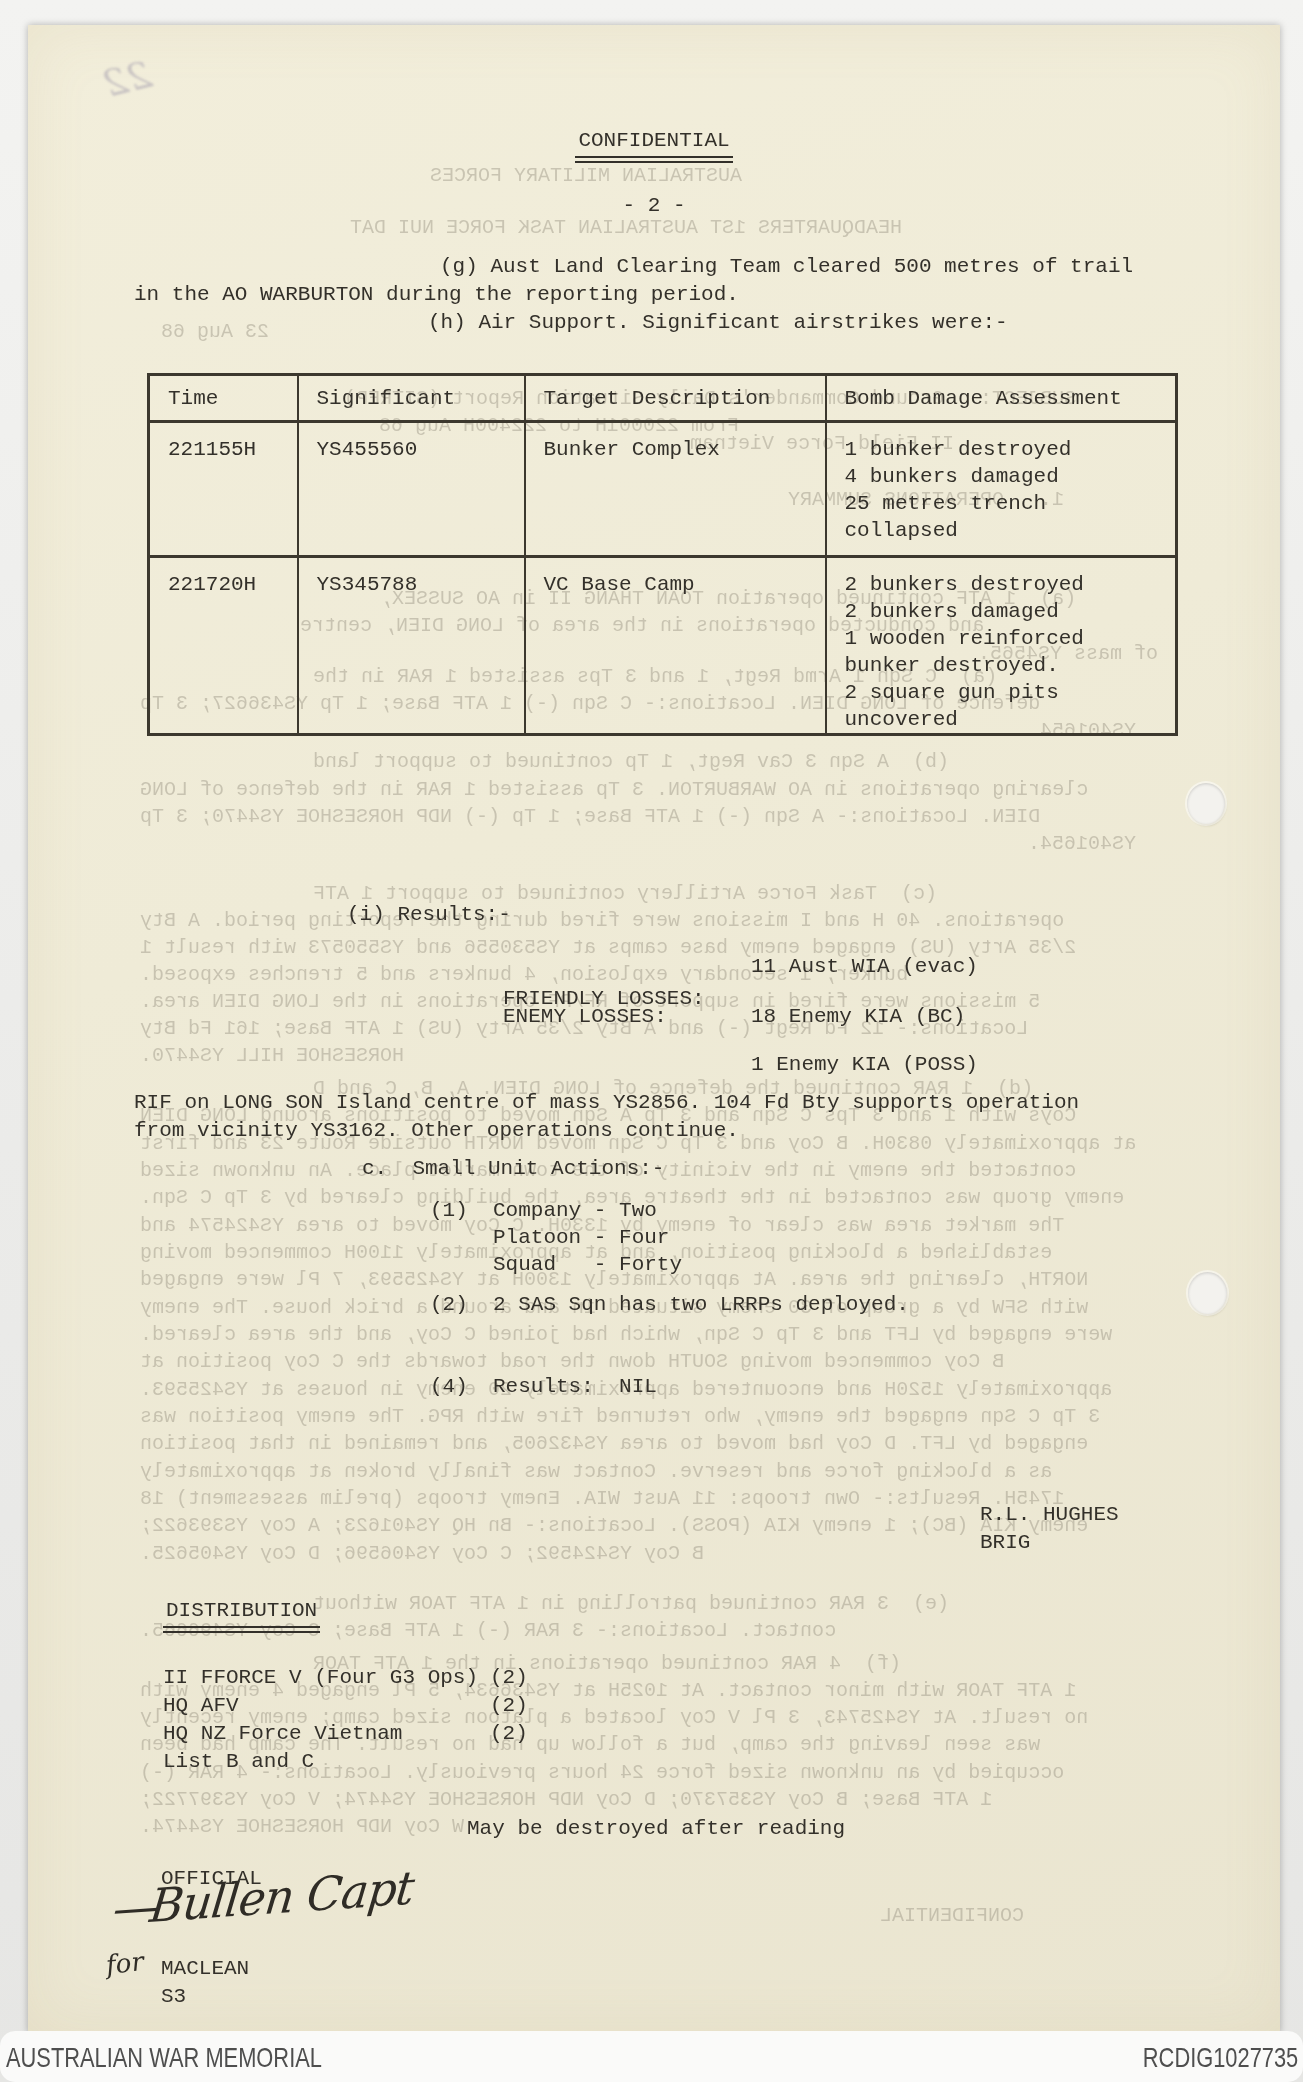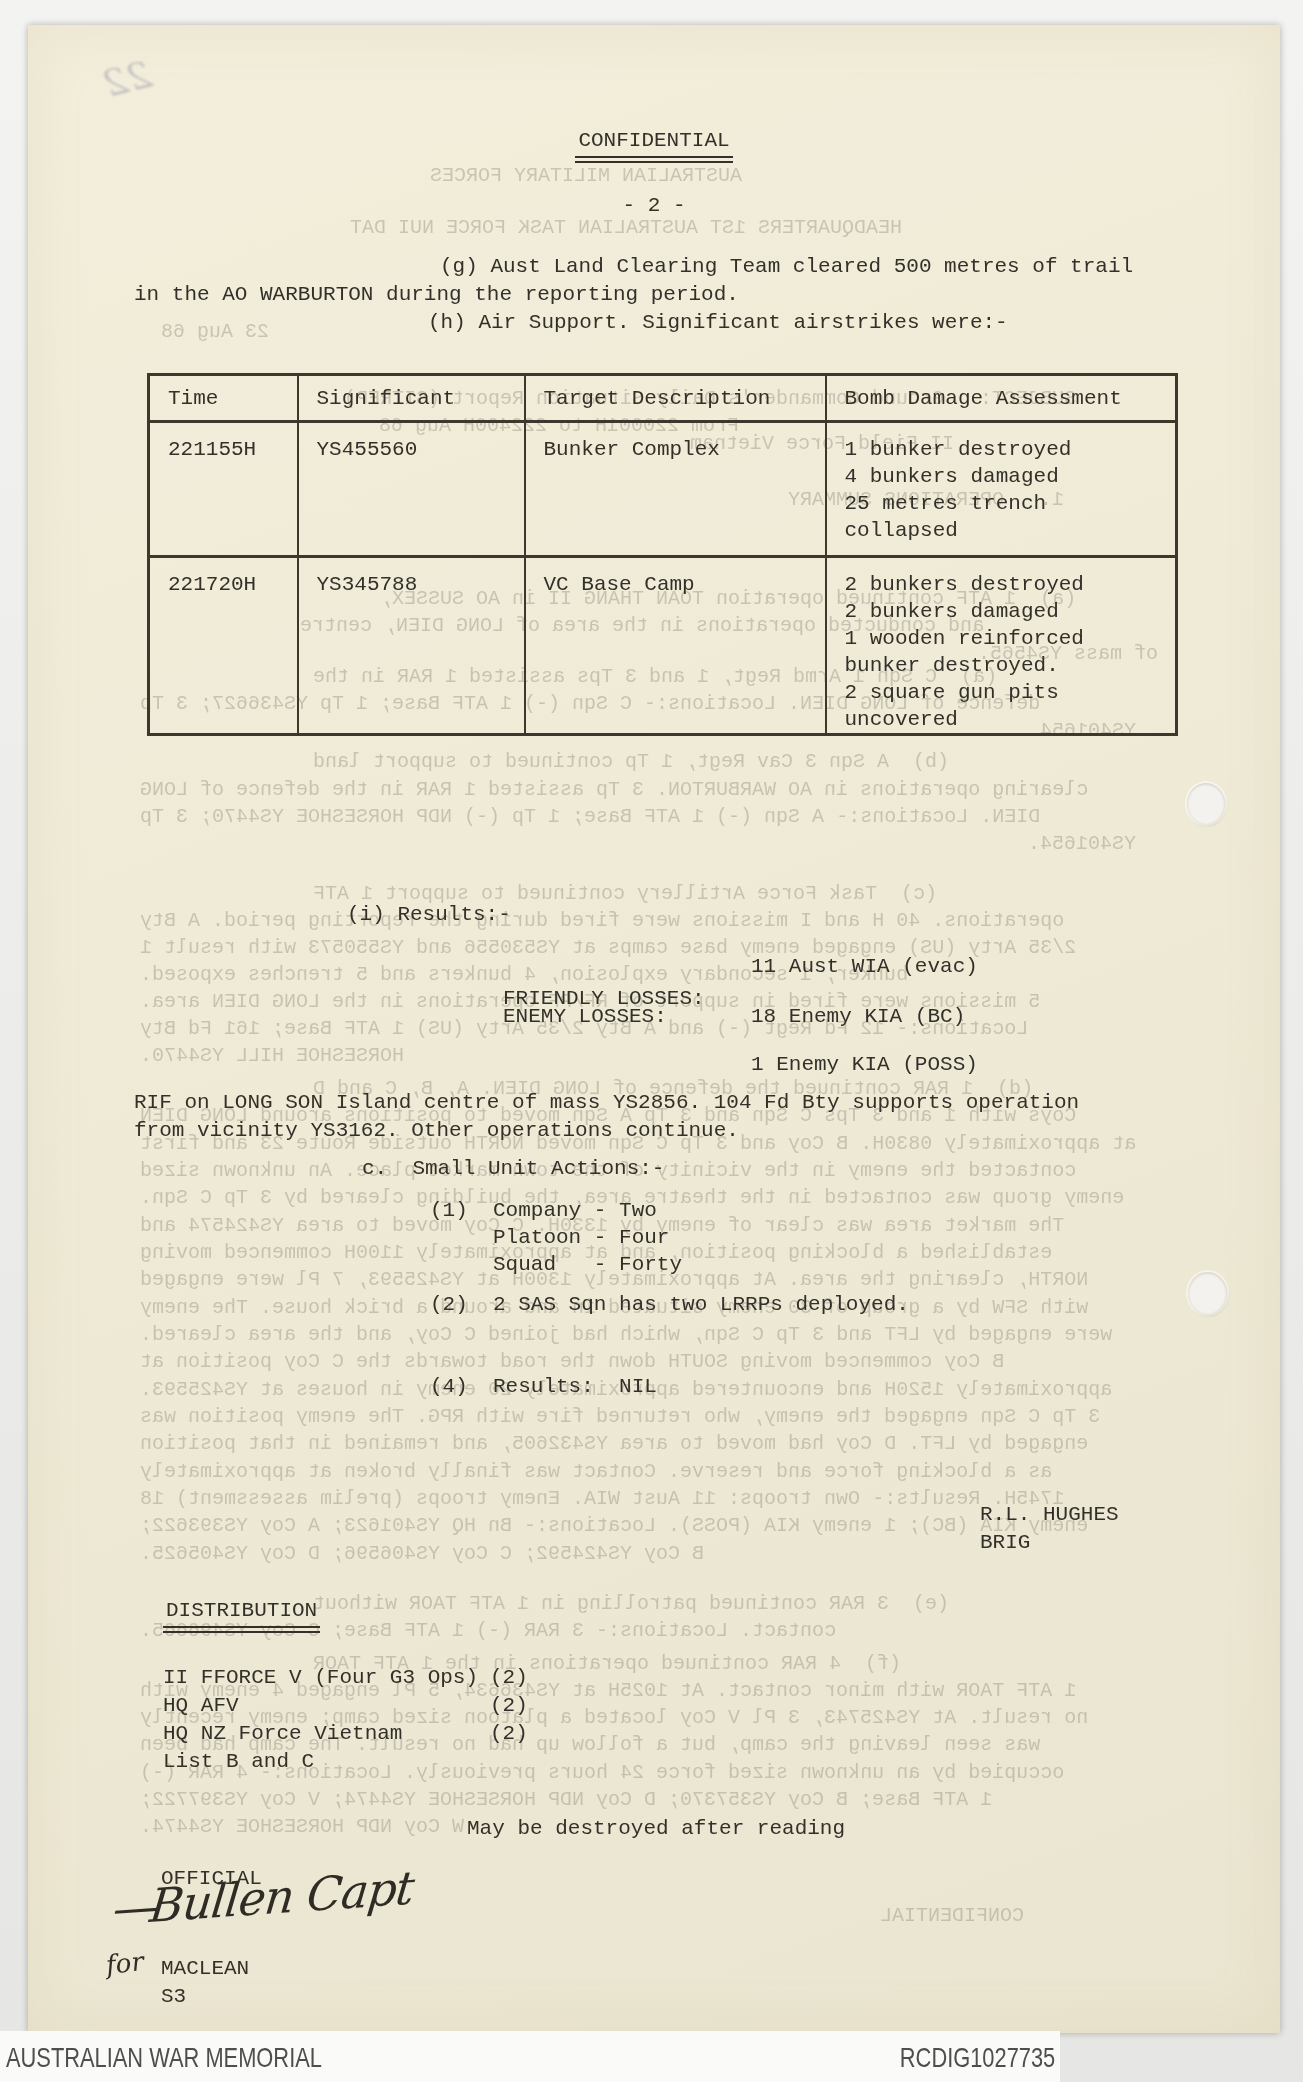--- a/index.html
+++ b/index.html
@@ -40,22 +40,22 @@
   .hole{position:absolute;z-index:4;background:#f3f2ee;border-radius:50%;
       box-shadow:inset 0 1px 3px rgba(0,0,0,.16), 0 0 0 2px rgba(255,255,255,.5), 1px 2px 2px rgba(120,110,80,.25);}
   
   .sig{position:absolute;left:85px;top:1850px;z-index:3;
       font:italic 46px/1 "DejaVu Serif",serif;color:#2f2c26;letter-spacing:-1px;
       transform:rotate(-4deg) skewX(-10deg);}
   .sig::before{content:"\2014";margin-right:-8px;}
   .hw-for{position:absolute;left:78px;top:1925px;z-index:3;
       font:italic 26px/1 "DejaVu Serif",serif;color:#2f2c26;transform:rotate(-6deg);}
   
-  .footer{position:absolute;left:0;top:2031px;width:1060px;height:51px;
-      background:#fafaf9;z-index:6;}
+  .footer{position:absolute;left:0;top:2031px;width:1303px;height:51px;
+      background:#fafaf9;z-index:6;border-radius:15px;}
   .f-left{position:absolute;left:6px;top:11px;font-family:"Liberation Sans",sans-serif;
       font-size:28px;color:#4e4e4e;transform:scaleX(.78);transform-origin:left center;
       white-space:nowrap;}
   .f-right{position:absolute;right:5px;top:11px;font-family:"Liberation Sans",sans-serif;
       font-size:28px;color:#4e4e4e;transform:scaleX(.78);transform-origin:right center;
       white-space:nowrap;}
 </style>
 </head>
 <body>
 

